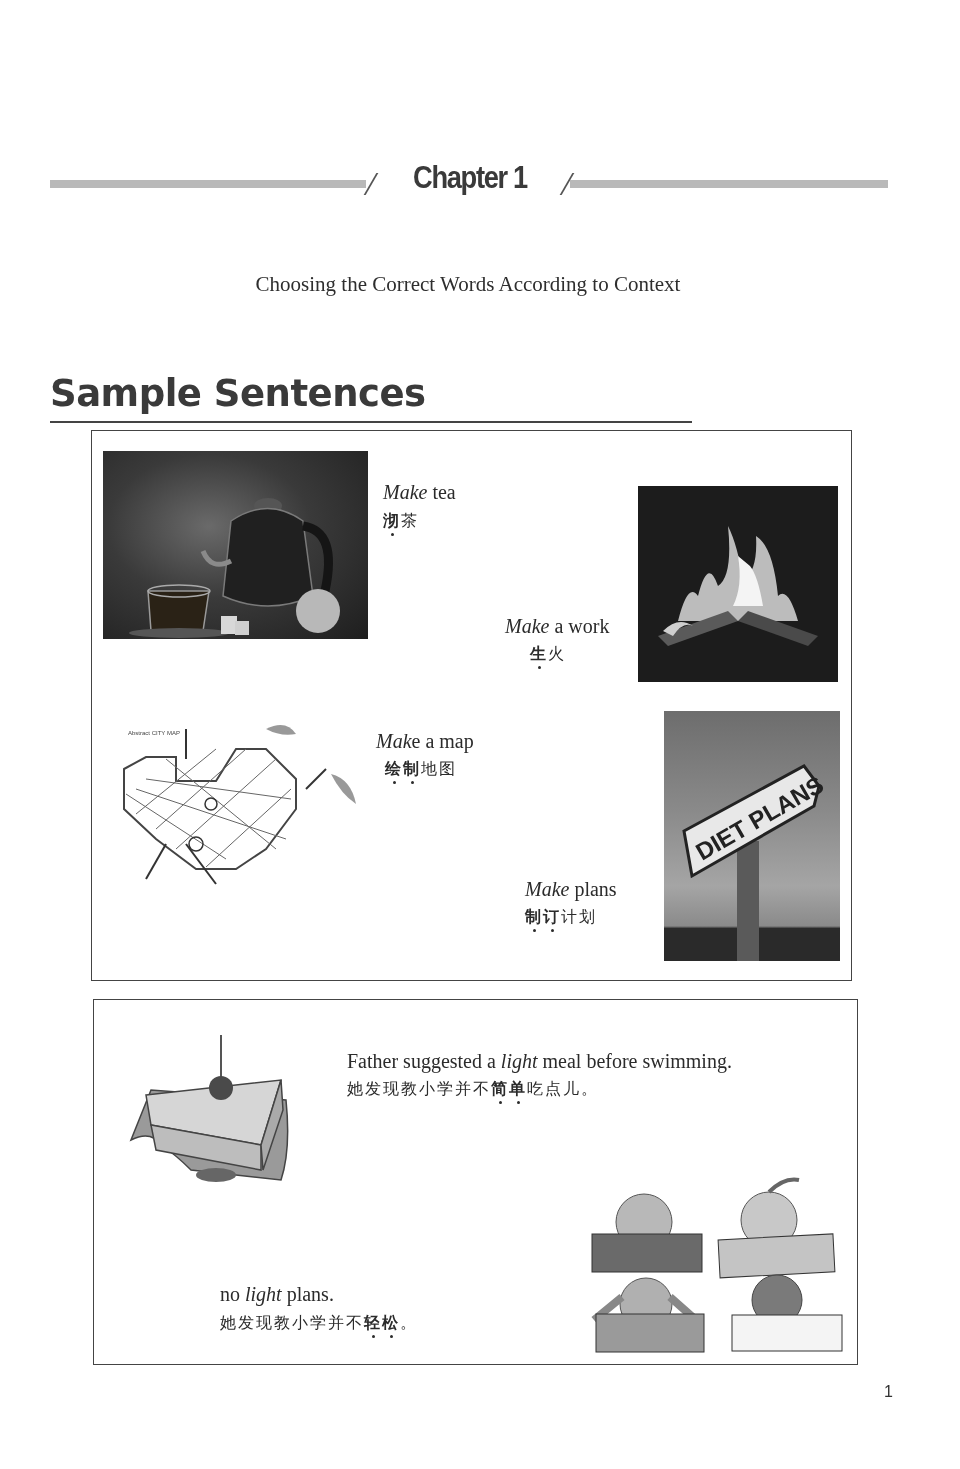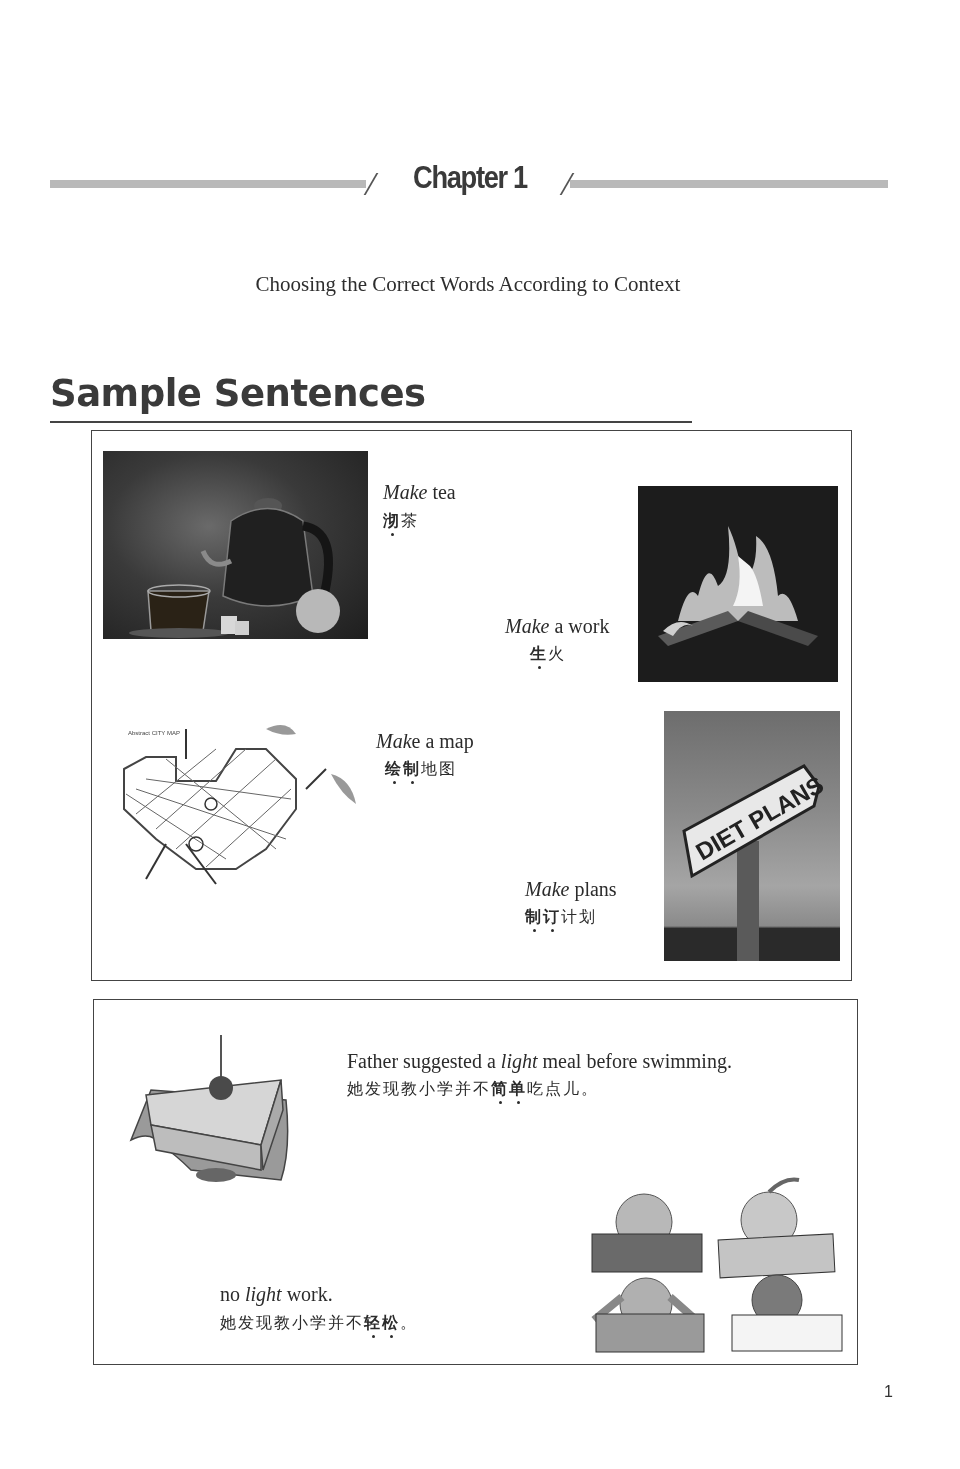--- a/index.html
+++ b/index.html
@@ -166,21 +166,21 @@
   </div>
 
   <div class="abs caption-en" style="left:253px;top:48px;">
     <span>Father suggested a </span><i>light</i><span> meal before swimming.</span>
   </div>
   <div class="abs caption-zh" style="left:253px;top:75px;">
     <span>她发现教小学并不</span><span class="emph">简</span><span class="emph">单</span><span>吃点儿。</span>
   </div>
 
   <div class="abs caption-en" style="left:126px;top:281px;">
-    <span>no </span><i>light</i><span> work.</span>
+    <span>no </span><i>light</i><span> plans.</span>
   </div>
   <div class="abs caption-zh" style="left:126px;top:309px;">
     <span>她发现教小学并不</span><span class="emph">轻</span><span class="emph">松</span><span>。</span>
   </div>
 
   <div class="photo" style="left:490px;top:172px;width:265px;height:182px;">
     <svg width="265" height="182" viewBox="0 0 265 182">
 
       <circle cx="60" cy="50" r="28" fill="#b8b8b8" stroke="#555"></circle>
       <rect x="8" y="62" width="110" height="38" fill="#6a6a6a" stroke="#333"></rect>

